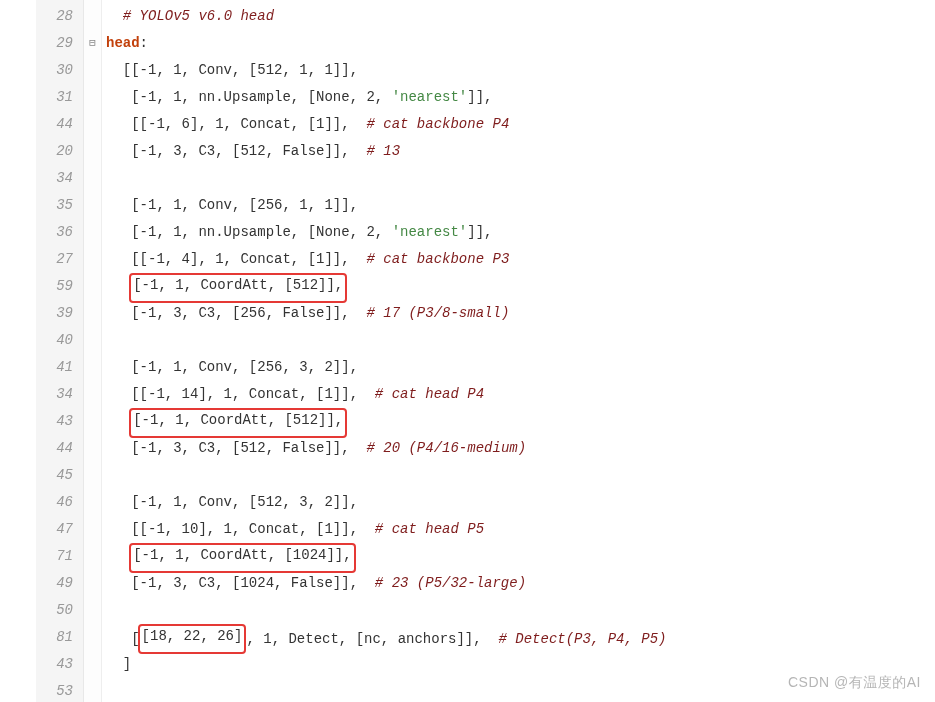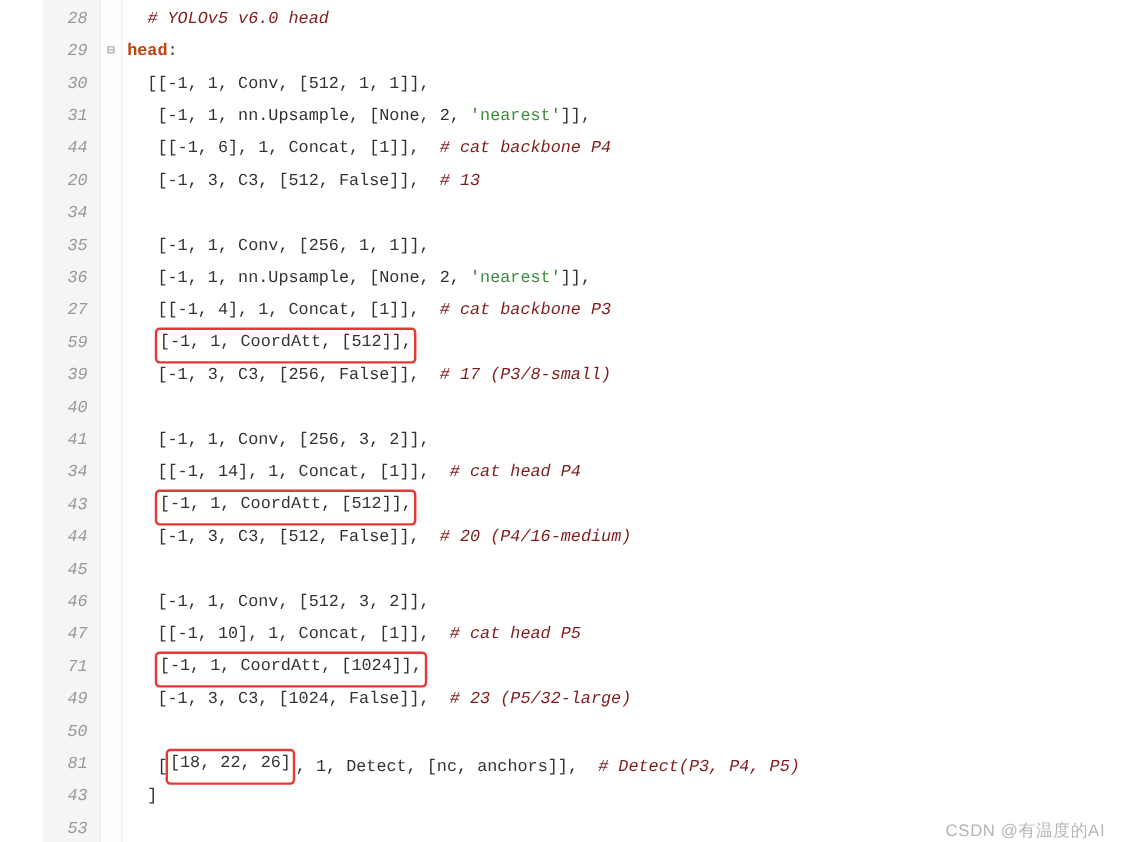--- a/index.html
+++ b/index.html
@@ -69,21 +69,21 @@
       padding: 0px 2px;
       margin-left: -2px;
       display: inline-block;
       line-height: 21px;
       height: 30px;
       vertical-align: middle;
     }
     .watermark {
       position: absolute;
       right: 14px;
-      bottom: 0;
+      bottom: 10px;
       color: rgba(120,120,120,0.55);
       font-family: sans-serif;
       font-size: 14px;
       letter-spacing: 0.5px;
     }
   </style>
 </head>
 <body>
 
 <div class="gutter" id="gutter">

